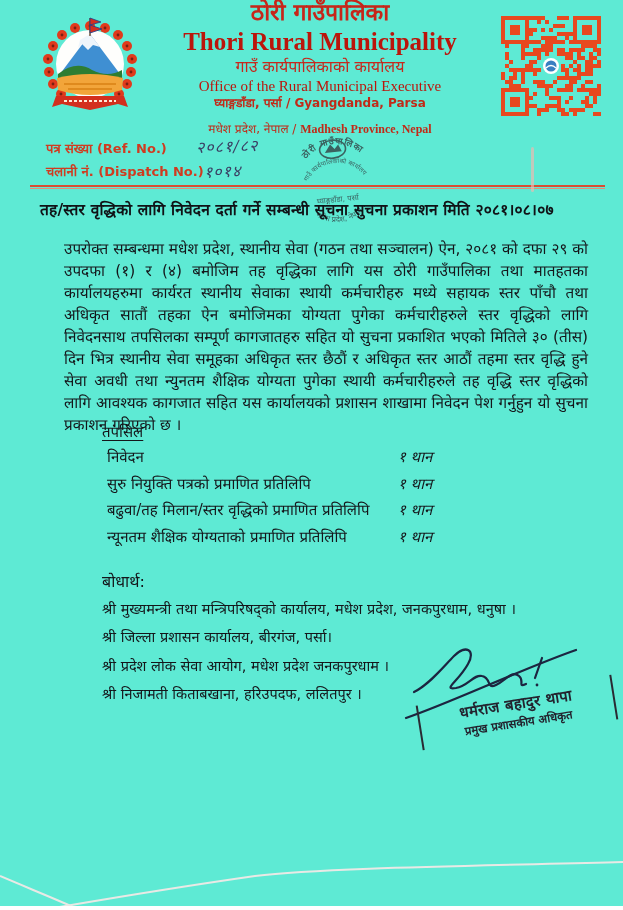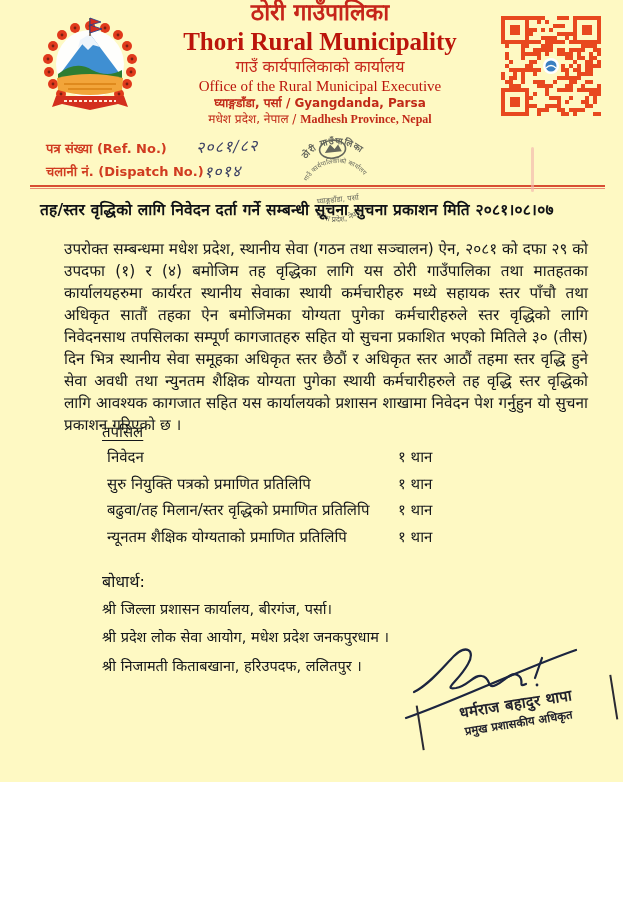--- a/index.html
+++ b/index.html
@@ -1,30 +1,30 @@
 <!DOCTYPE html>
 <html><head>
 <meta charset="utf-8">
 <style>
   html,body{margin:0;padding:0;background:#ffffff;}
   .page{
-    position:relative;width:623px;height:782px;overflow:hidden;
-    background:#fef9c3;
+    position:relative;width:623px;height:906px;overflow:hidden;
+    background:#5eead4;
     font-family:"DejaVu Sans","Liberation Sans",sans-serif;
     color:#17191d;
   }
   
   .logo{position:absolute;left:38px;top:12px;width:104px;height:108px;}
   .titles{position:absolute;left:140px;top:0;width:360px;text-align:center;line-height:1.12;}
   .t-np-main{font-size:23px;font-weight:700;color:#c6261a;}
   .t-en-main{font-size:25px;font-weight:700;color:#bb150b;font-family:"Liberation Serif","DejaVu Serif",serif;margin-top:2px;text-align:center;}
   .t-np-office{font-size:16px;color:#c6281c;margin-top:2px;}
   .t-en-office{font-size:15px;font-weight:400;color:#bb150b;font-family:"Liberation Serif","DejaVu Serif",serif;margin-top:2px;}
   .t-addr{font-size:12px;font-weight:700;color:#c12a18;margin-top:3px;}
-  .t-prov{font-size:12px;color:#c12a18;margin-top:2px;}
+  .t-prov{font-size:12px;color:#c12a18;margin-top:12px;}
   .t-prov b{font-family:"Liberation Serif","DejaVu Serif",serif;}
   .qr{position:absolute;left:501px;top:16px;width:100px;height:100px;}
   
   .refblock{position:absolute;left:46px;top:139px;width:330px;font-size:13px;}
   .refrow{position:relative;height:23px;}
   .reflabel{color:#d03b20;font-weight:700;}
   .refvalue{
     position:absolute;top:-4px;font-size:16px;font-style:italic;
     color:#3a3f63;transform:rotate(-2deg);letter-spacing:1px;
     font-family:"DejaVu Serif","Liberation Serif",serif;
@@ -44,21 +44,21 @@
     font-size:15.5px;font-weight:700;color:#101216;letter-spacing:.2px;
   }
   .body-par{
     position:absolute;left:64px;top:238px;width:524px;
     font-size:15.3px;line-height:22px;text-align:justify;color:#14161a;
   }
   
   .tapasil-head{position:absolute;left:102px;top:421px;font-size:15px;color:#14161a;text-decoration:underline;text-underline-offset:3px;}
   .tapasil-rows{position:absolute;left:107px;top:446px;width:340px;font-size:15px;color:#14161a;}
   .tap-row{position:relative;height:26.5px;}
-  .tap-qty{position:absolute;left:291px;top:0;}
+  .tap-qty{position:absolute;left:291px;top:0;font-style:italic;}
   
   .bodh-head{position:absolute;left:102px;top:570px;font-size:16px;color:#14161a;}
   .bodh-rows{position:absolute;left:102px;top:598px;width:430px;font-size:14.5px;color:#14161a;}
   .bodh-row{height:28.4px;}
   
   .signature{position:absolute;left:404px;top:630px;width:190px;height:92px;}
   .officer-stamp{
     position:absolute;left:418px;top:690px;width:178px;
     transform:rotate(-9deg);text-align:center;color:#23232e;
     border-left:2px solid #2a2a33;border-right:2px solid #2a2a33;
@@ -422,20 +422,21 @@
       <span class="tap-qty">१ थान</span>
     </div>
     <div class="tap-row">
       <span>न्यूनतम शैक्षिक योग्यताको प्रमाणित प्रतिलिपि</span>
       <span class="tap-qty">१ थान</span>
     </div>
   </div>
 
   <div class="bodh-head">बोधार्थ:</div>
   <div class="bodh-rows">
+    <div class="bodh-row">श्री मुख्यमन्त्री तथा मन्त्रिपरिषद्को कार्यालय, मधेश प्रदेश, जनकपुरधाम, धनुषा ।</div>
     <div class="bodh-row">श्री जिल्ला प्रशासन कार्यालय, बीरगंज, पर्सा।</div>
     <div class="bodh-row">श्री प्रदेश लोक सेवा आयोग, मधेश प्रदेश जनकपुरधाम ।</div>
     <div class="bodh-row">श्री निजामती किताबखाना, हरिउपदफ, ललितपुर ।</div>
   </div>
 
   <svg class="signature" viewBox="0 0 190 92">
     <g fill="none" stroke="#1c2540" stroke-width="2.2" stroke-linecap="round">
       <path d="M10,62 C26,54 40,36 50,26 C62,14 72,20 64,34 C54,52 38,60 52,58 C64,56 70,44 78,46 C88,48 82,60 92,55 C102,50 108,40 115,46 C121,51 113,58 122,54"></path>
       <path d="M2,88 C44,74 120,38 172,20"></path>
       <path d="M138,28 L131,48"></path>

